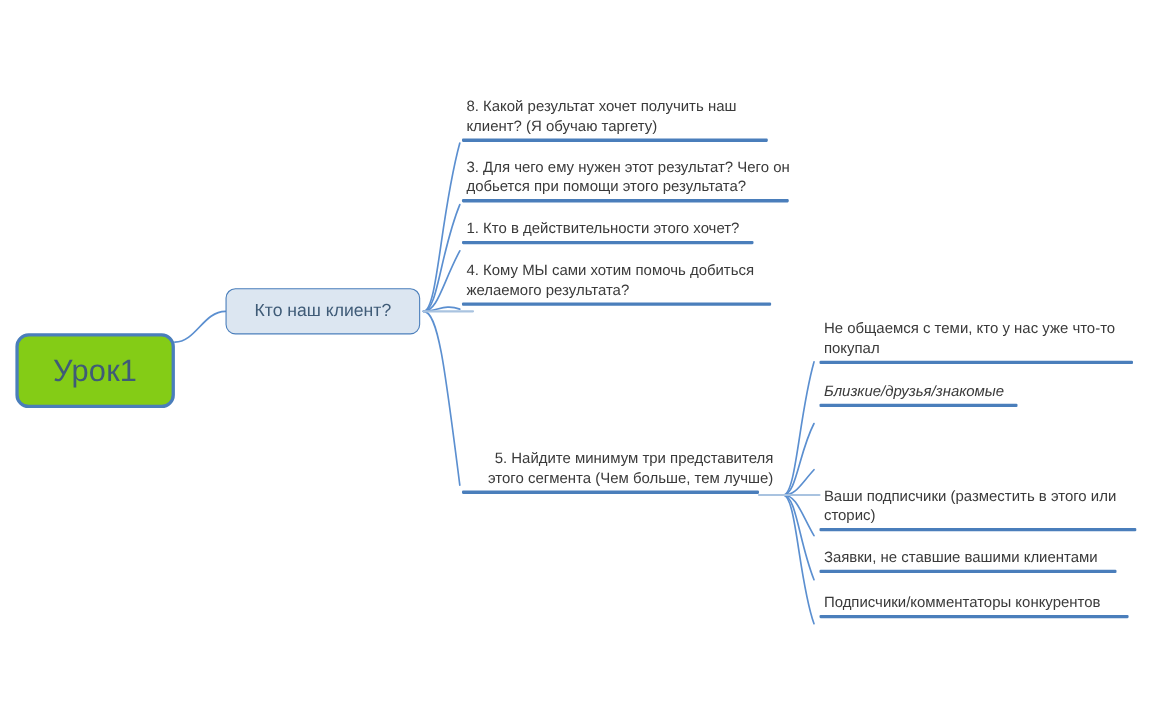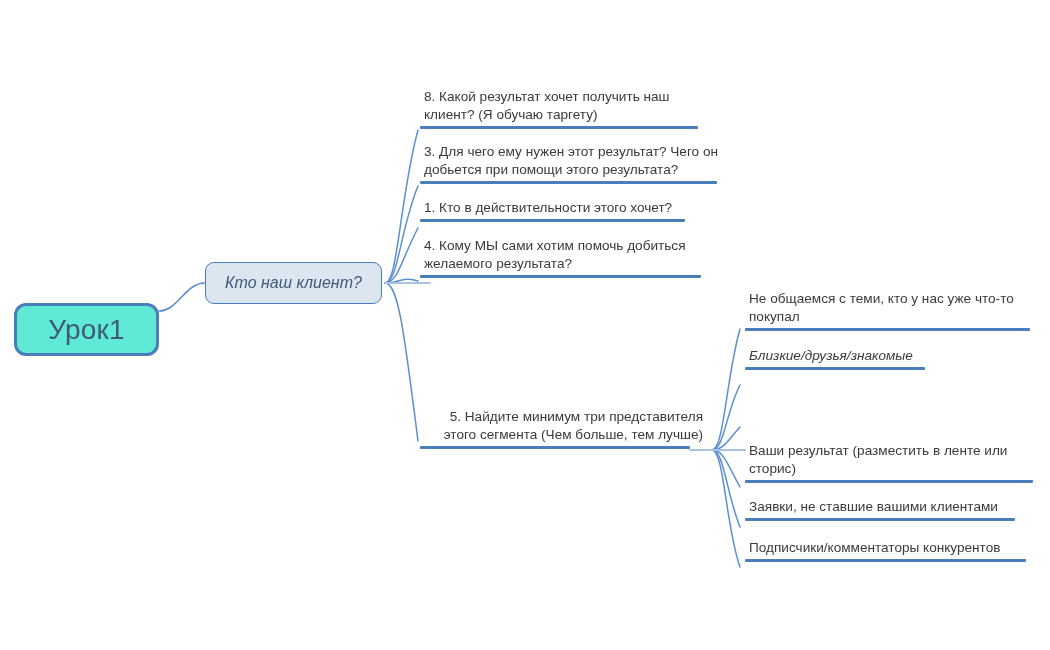--- a/index.html
+++ b/index.html
@@ -31,23 +31,23 @@
     height: 650px;
     pointer-events: none;
   }
 
   
   .root-node {
     position: absolute;
     left: 14px;
     top: 303px;
     width: 145px;
-    height: 53px;
+    height: 68px;
     box-sizing: border-box;
-    background: #5eead4;
+    background: #84cc16;
     border: 3px solid #4a7ebb;
     border-radius: 12px;
     display: flex;
     align-items: center;
     justify-content: center;
     z-index: 3;
   }
   .root-node-label {
     font-size: 28px;
     color: #3f5b77;
@@ -69,21 +69,20 @@
     display: flex;
     align-items: center;
     justify-content: center;
     z-index: 3;
   }
   .branch-node-label {
     font-size: 16px;
     color: #3f5b77;
     line-height: 1.15;
     white-space: nowrap;
-    font-style: italic;
   }
 
   
   .leaf {
     position: absolute;
     z-index: 2;
   }
   .leaf-text {
     font-size: 13.6px;
     line-height: 18px;
@@ -169,21 +168,21 @@
     <span class="leaf-rule" style="width:285px;"></span>
   </div>
 
   <div class="leaf" style="left:745px; top:347px; width:290px;font-style:italic;">
     <span class="leaf-text">Близкие/друзья/знакомые</span>
     <span class="leaf-rule" style="width:180px;"></span>
   </div>
 
 
   <div class="leaf" style="left:745px; top:442px; width:290px;">
-    <span class="leaf-text">Ваши результат (разместить в ленте или сторис)</span>
+    <span class="leaf-text">Ваши подписчики (разместить в этого или сторис)</span>
     <span class="leaf-rule" style="width:288px;"></span>
   </div>
 
   <div class="leaf" style="left:745px; top:498px; width:290px;">
     <span class="leaf-text">Заявки, не ставшие вашими клиентами</span>
     <span class="leaf-rule" style="width:270px;"></span>
   </div>
 
   <div class="leaf" style="left:745px; top:539px; width:292px;">
     <span class="leaf-text">Подписчики/комментаторы конкурентов</span>

